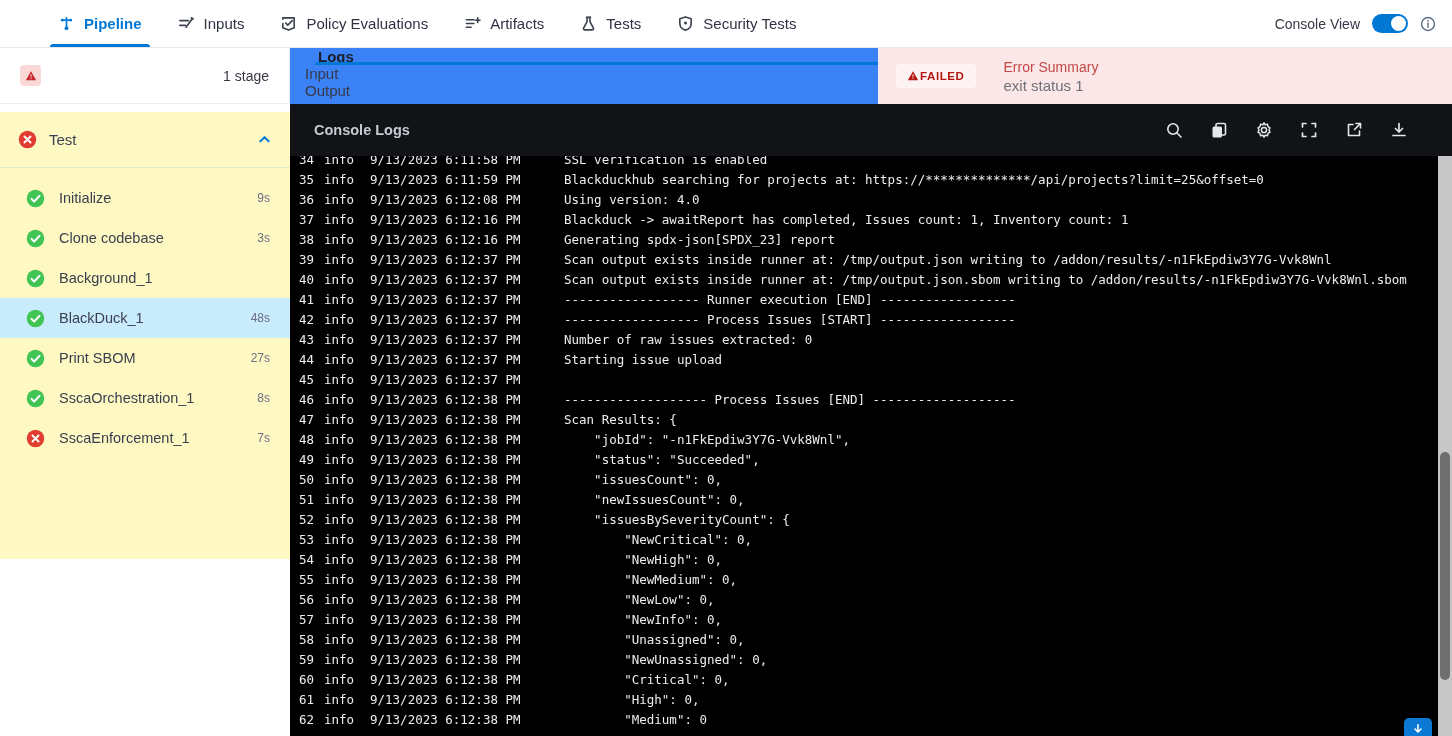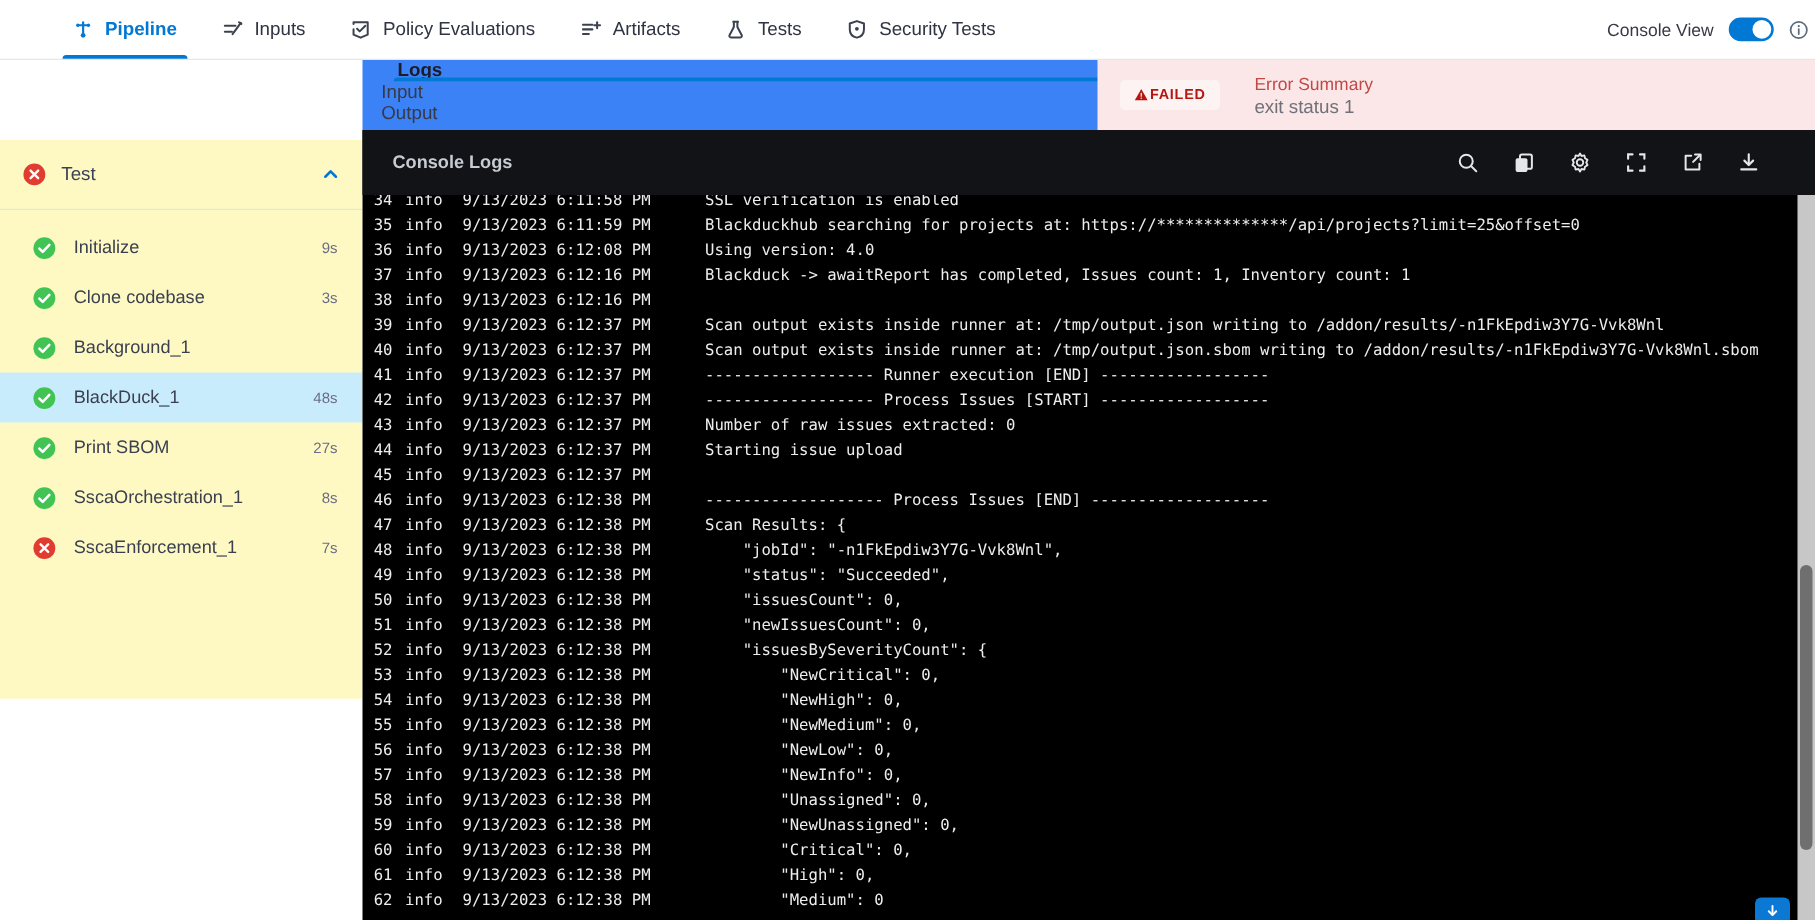--- a/index.html
+++ b/index.html
@@ -9,21 +9,21 @@
   
   .topnav { position:absolute; left:0; top:0; width:1452px; height:48px; background:#fff;
     border-bottom:1px solid #e6e7ea; display:flex; align-items:center; padding-left:58px; z-index:5; }
   .nav-tab { display:flex; align-items:center; gap:9px; height:100%; position:relative;
     margin-right:36px; color:#2f3342; font-size:15px; cursor:pointer; }
   .nav-tab .nicon { display:flex; color:#3c4150; }
   .nav-tab.active { color:#0278d5; font-weight:bold; }
   .nav-tab.active .nicon { color:#0278d5; }
   .nav-tab.active::after { content:""; position:absolute; left:-8px; right:-8px; bottom:0;
     height:3px; background:#0278d5; border-radius:3px 3px 0 0; }
-  .nav-right { margin-left:auto; display:flex; align-items:center; gap:12px; padding-right:5px; }
+  .nav-right { margin-left:auto; display:flex; align-items:center; gap:12px; padding-right:16px; }
   .cv-label { font-size:14px; color:#383946; }
   .toggle { width:36px; height:19px; background:#0278d5; border-radius:10px; position:relative; cursor:pointer; }
   .toggle .knob { position:absolute; right:2px; top:2px; width:15px; height:15px; border-radius:50%; background:#fff; }
   .info-ic { color:#5c6b80; display:flex; }
 
   
   .sidebar { position:absolute; left:0; top:48px; width:290px; bottom:0; background:#fff; }
   .sidebar-top { height:56px; border-bottom:1px solid #ededf0; border-right:1px solid #ededf0;
     display:flex; align-items:center; justify-content:space-between; padding:0 20px; }
   .warn-chip { width:21px; height:21px; background:#f9d8d6; border-radius:4px;
@@ -161,20 +161,30 @@
       <svg viewBox="0 0 16 16" width="16" height="16" fill="none" stroke="currentColor" stroke-width="1.4">
         <circle cx="8" cy="8" r="6.5"></circle>
           <path d="M8 7.2v4" stroke-linecap="round"></path>
           <circle cx="8" cy="4.8" r=".9" fill="currentColor" stroke="none"></circle>
       </svg>
       </span>
   </div>
 </div>
 
 <div class="sidebar">
+  <div class="sidebar-top">
+    <span class="warn-chip">
+      <svg viewBox="0 0 14 14" width="12" height="12">
+          <path d="M7 1.5L13 12H1z" fill="#c7292f"></path>
+          <rect x="6.4" y="5" width="1.2" height="3.6" fill="#f9d8d6"></rect>
+          <rect x="6.4" y="9.4" width="1.2" height="1.2" fill="#f9d8d6"></rect>
+        </svg>
+    </span>
+    <span class="stage-count">1 stage</span>
+  </div>
 
   <div class="stage-panel">
     <div class="stage-header">
       <span class="sicon">
         <svg viewBox="0 0 20 20">
             <circle cx="10" cy="10" r="9.2" fill="#e13c30"></circle>
             <path d="M6.8 6.8l6.4 6.4M13.2 6.8l-6.4 6.4" stroke="#fff" stroke-width="2" stroke-linecap="round"></path>
           </svg>
       </span>
       <span class="stage-name">Test</span>
@@ -373,20 +383,21 @@
     <span class="ln">37</span>
     <span class="lvl">info</span>
     <span class="ltime">9/13/2023 6:12:16 PM</span>
     <span class="lmsg">Blackduck -&gt; awaitReport has completed, Issues count: 1, Inventory count: 1</span>
   </div>
 
   <div class="log-row">
     <span class="ln">38</span>
     <span class="lvl">info</span>
     <span class="ltime">9/13/2023 6:12:16 PM</span>
+    <span class="lmsg">Generating spdx-json[SPDX_23] report</span>
   </div>
 
   <div class="log-row">
     <span class="ln">39</span>
     <span class="lvl">info</span>
     <span class="ltime">9/13/2023 6:12:37 PM</span>
     <span class="lmsg">Scan output exists inside runner at: /tmp/output.json writing to /addon/results/-n1FkEpdiw3Y7G-Vvk8Wnl</span>
   </div>
 
   <div class="log-row">

